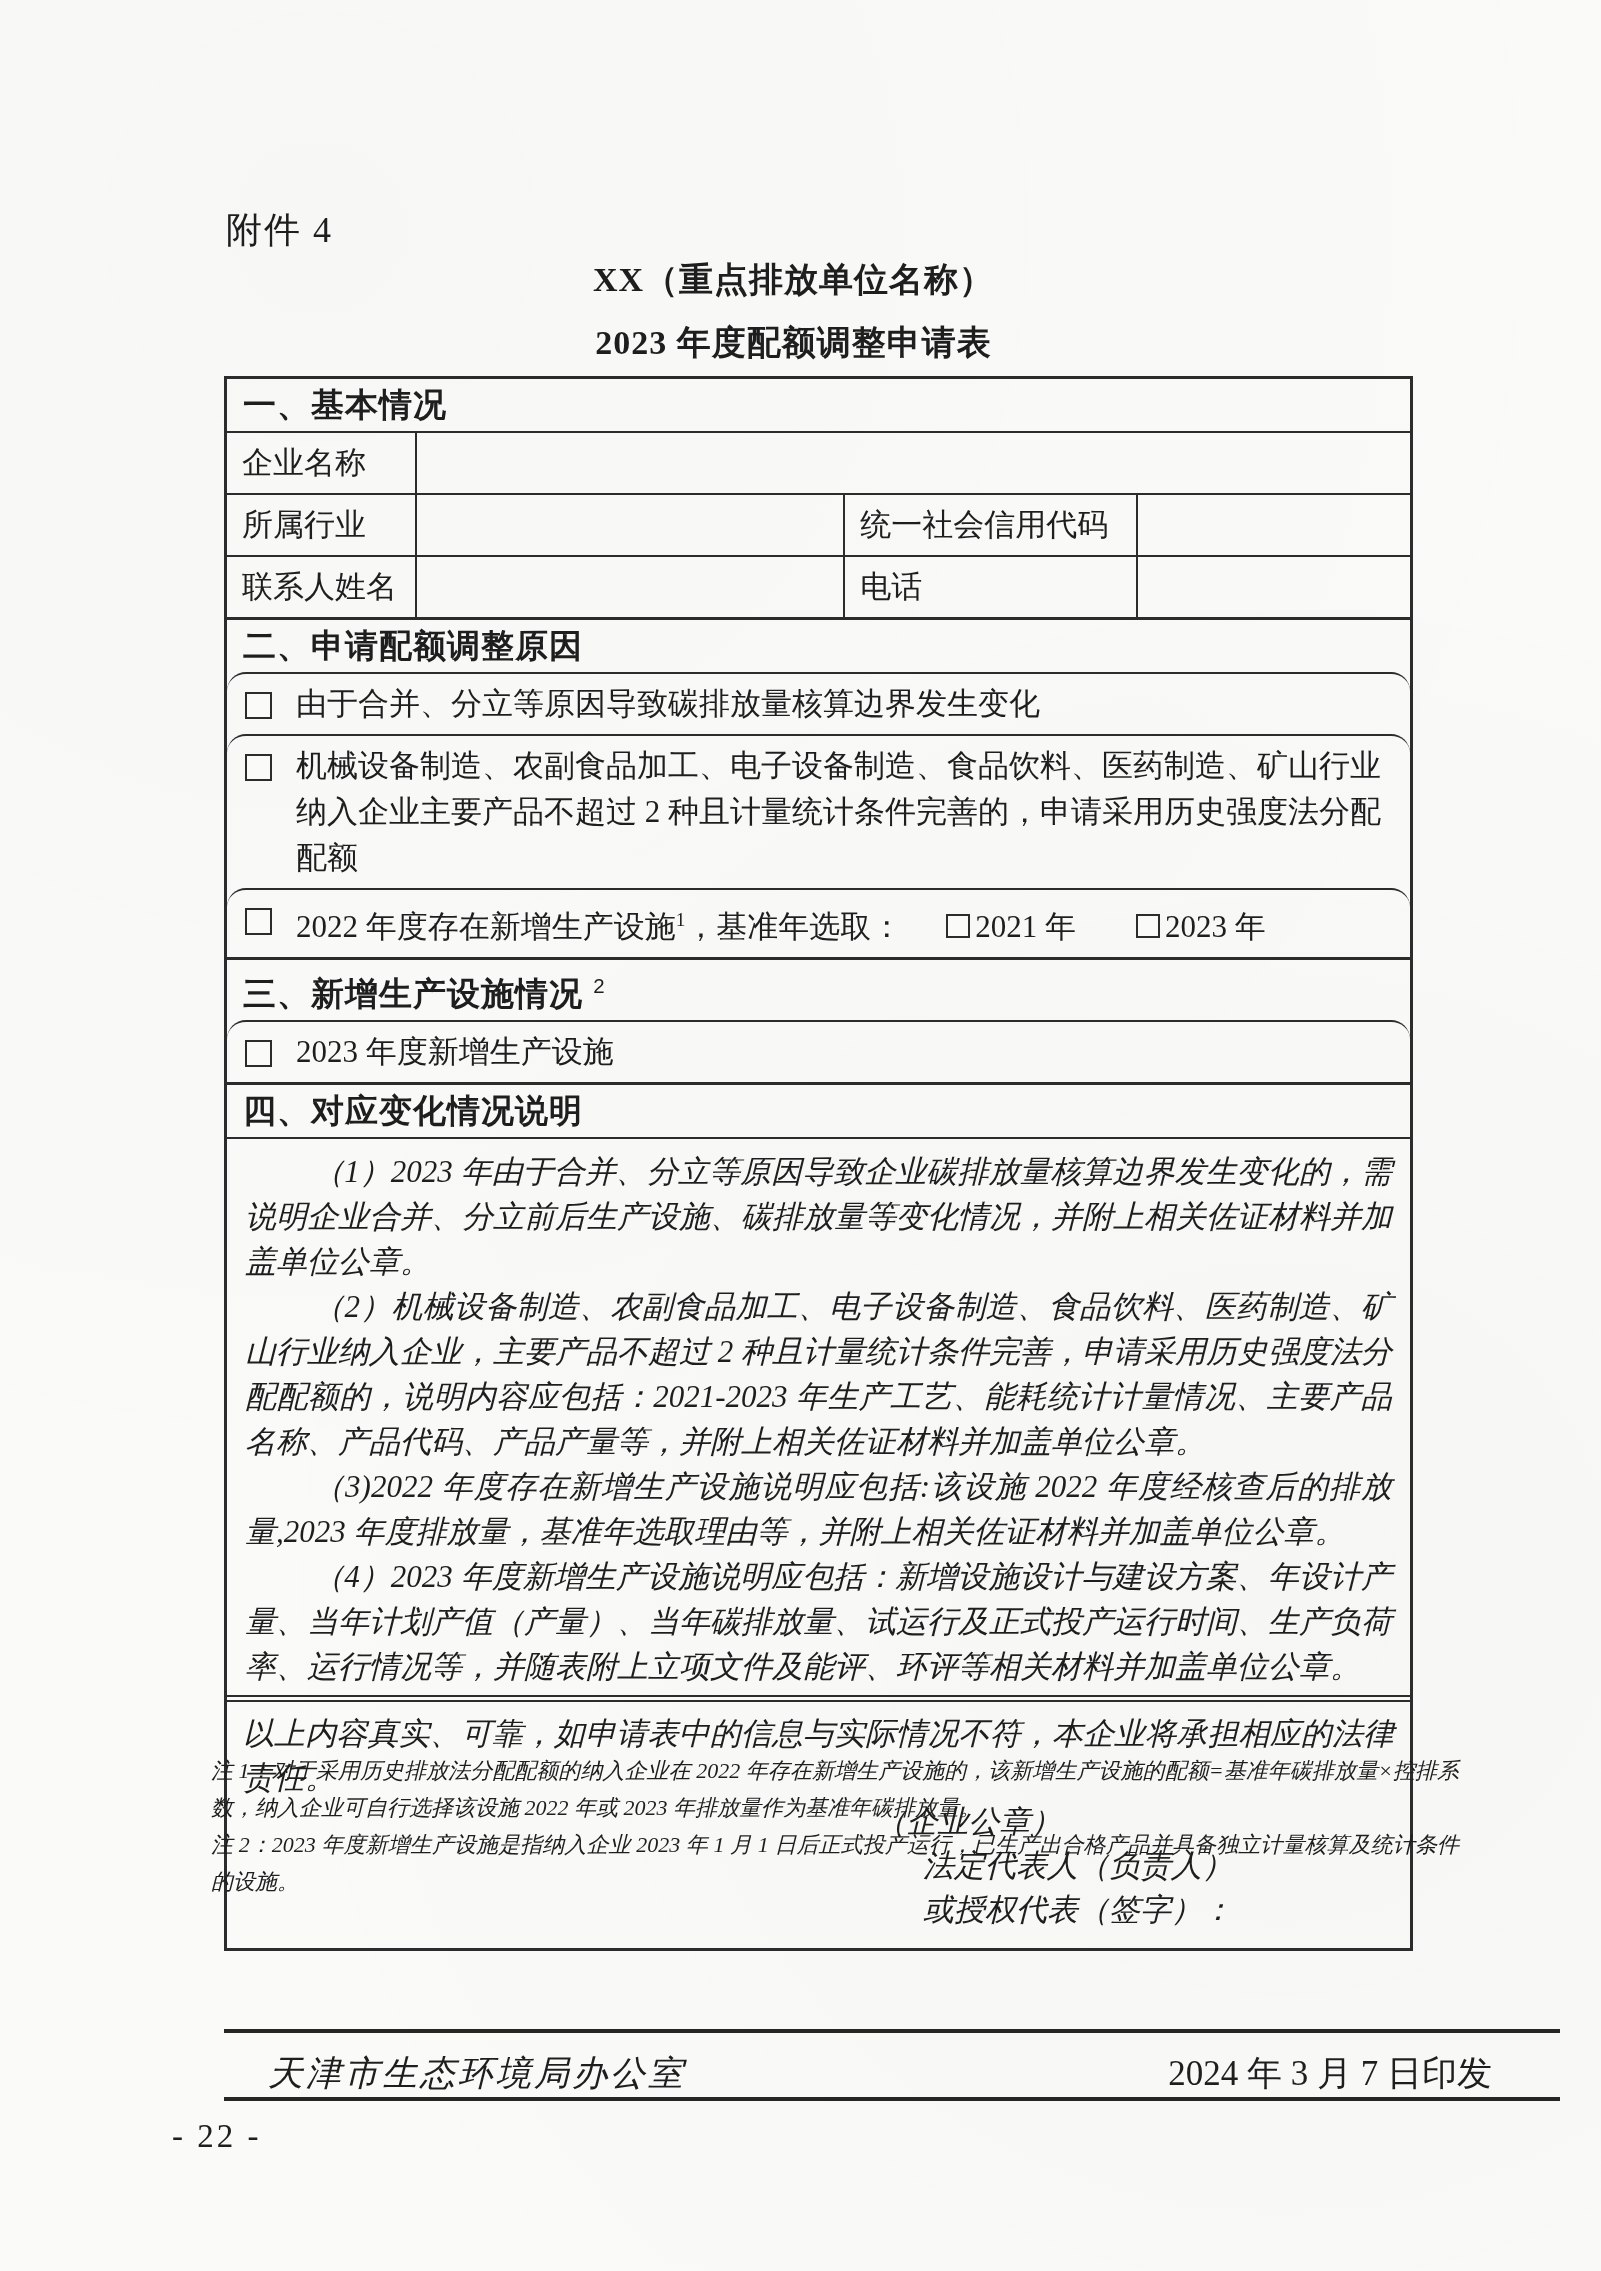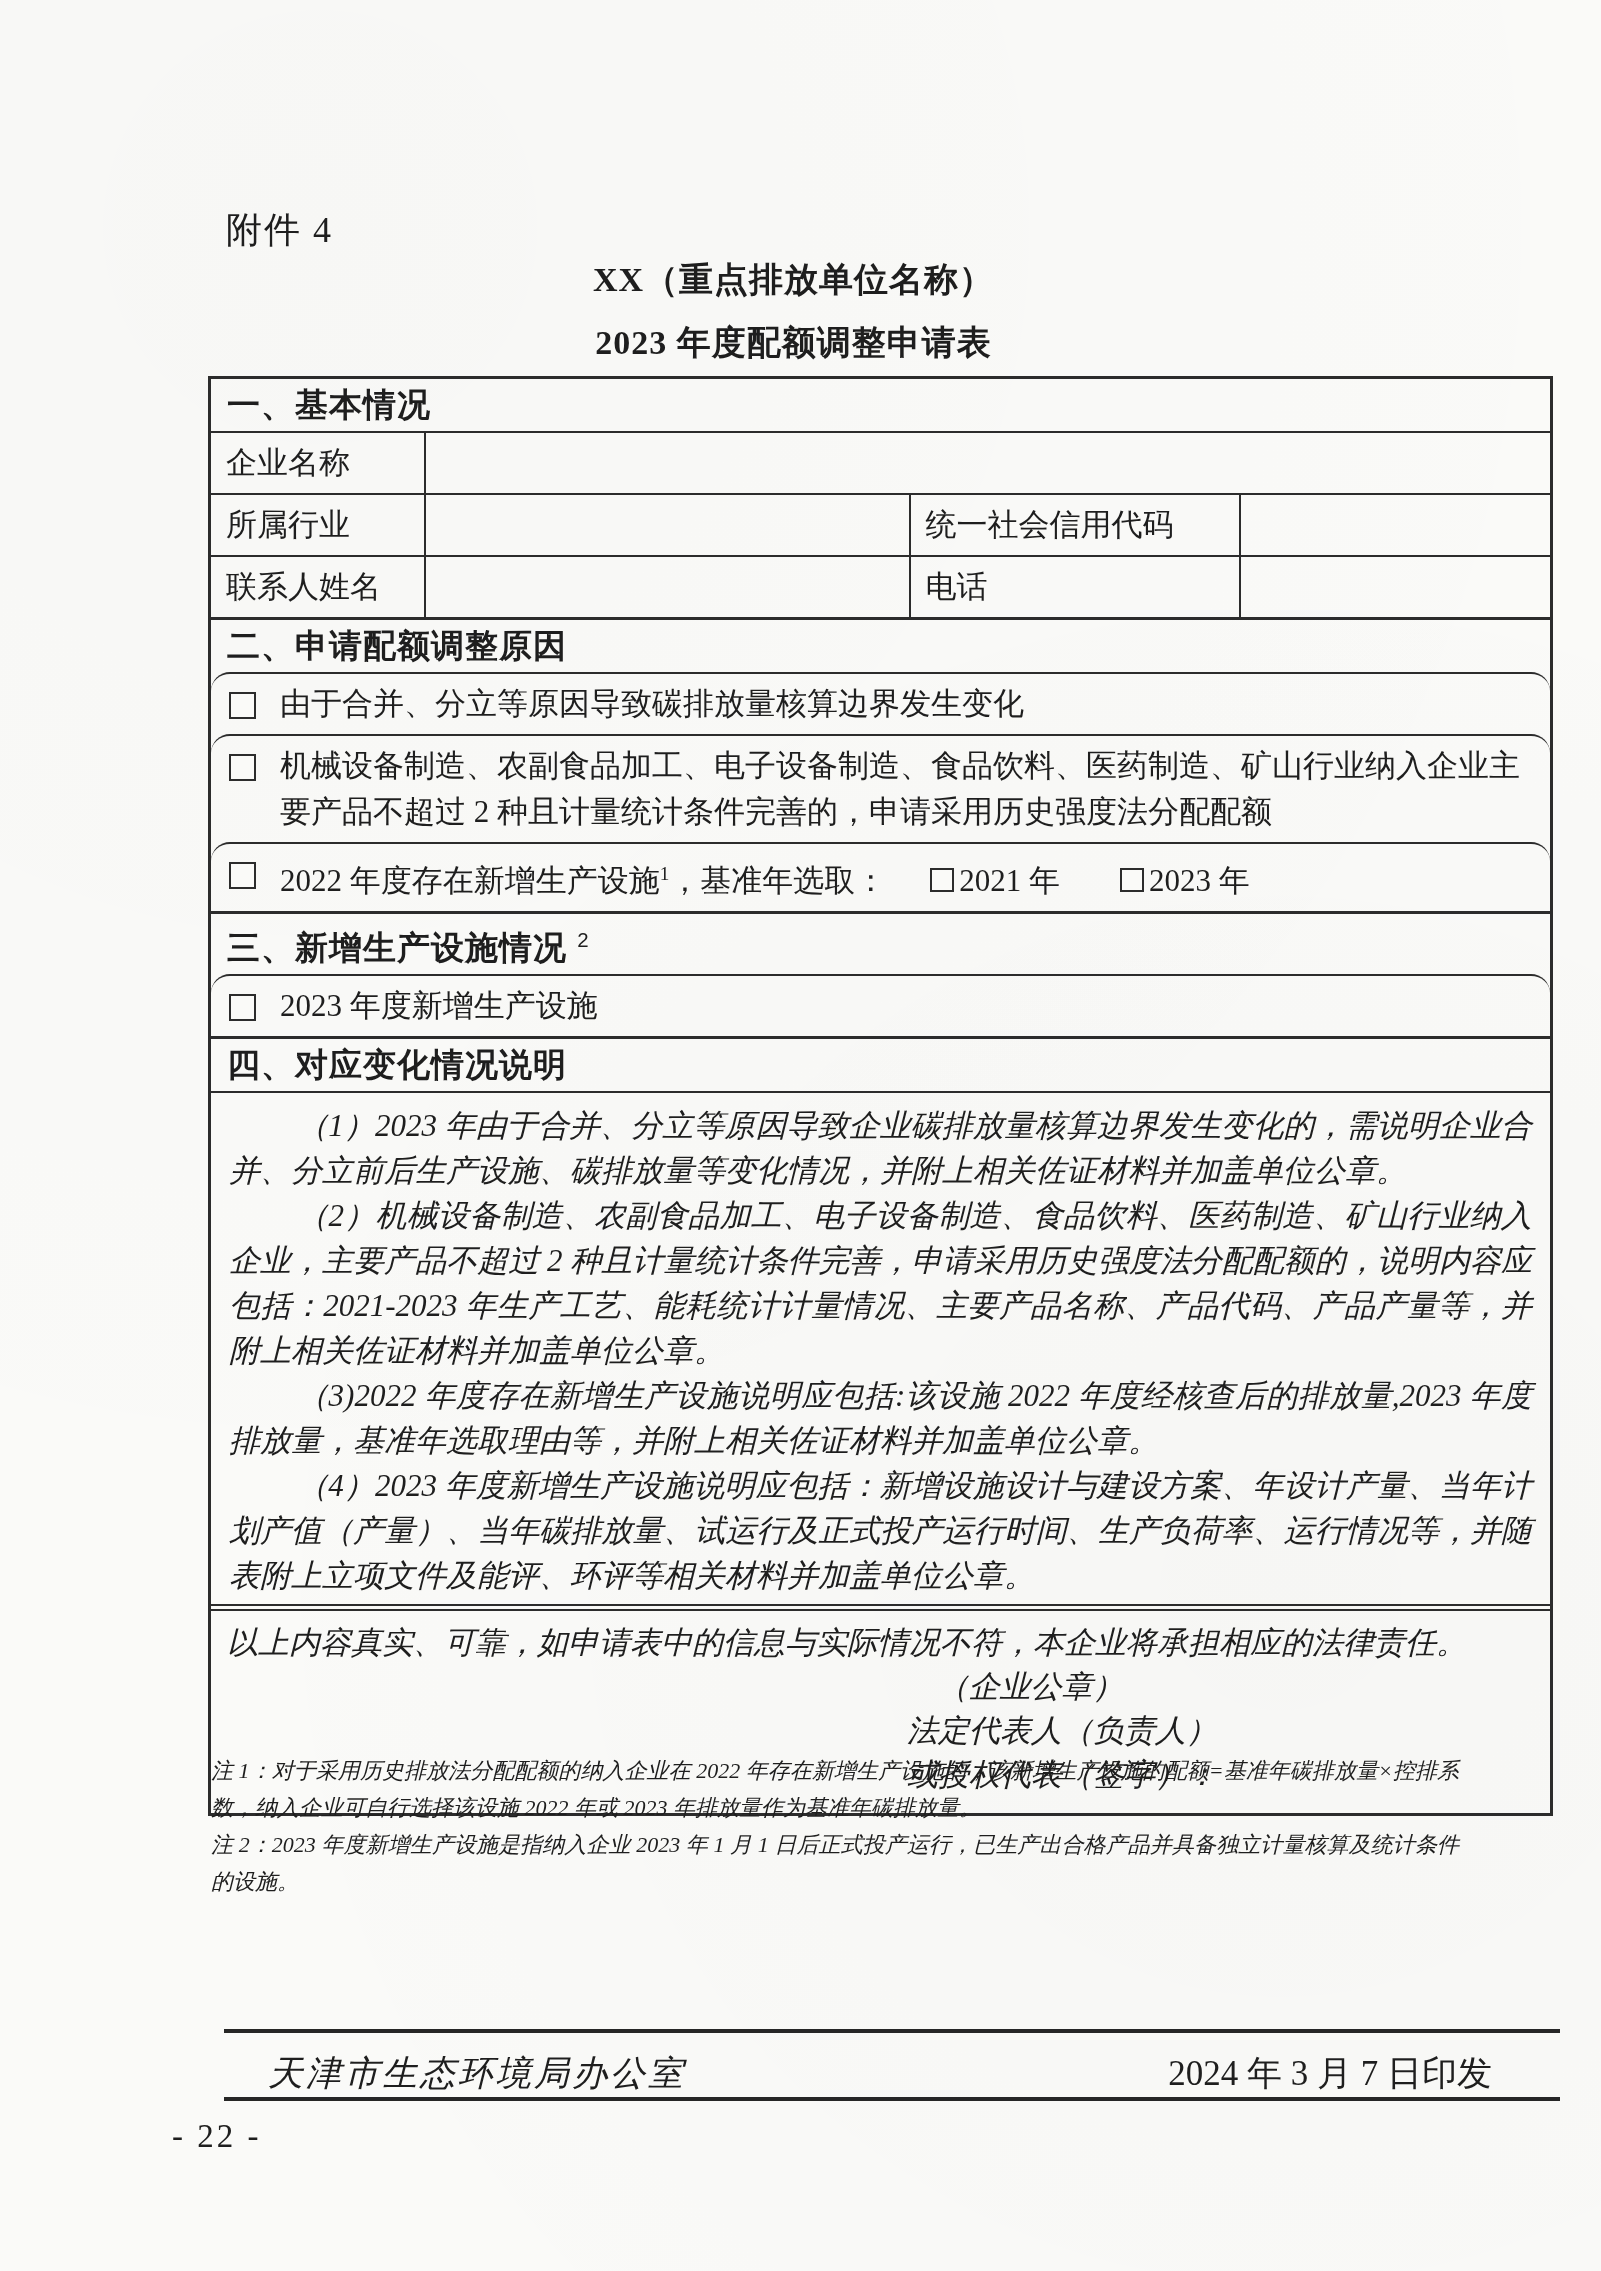--- a/index.html
+++ b/index.html
@@ -12,21 +12,21 @@
                      radial-gradient(circle at 80% 70%, rgba(0,0,0,0.015), transparent 55%);
     font-family:"Liberation Serif","DejaVu Serif",serif;
     color:#1e1e1e;
     overflow:hidden;
   }
   .attachment{position:absolute;left:226px;top:206px;font-size:36px;letter-spacing:2px;}
   .titles{position:absolute;left:0;right:14px;top:248px;text-align:center;
           font-weight:bold;font-size:34px;line-height:63px;letter-spacing:1px;}
   
   .sheet{
-    position:absolute;left:208px;top:376px;width:1345px;
+    position:absolute;left:224px;top:376px;width:1189px;
     box-sizing:border-box;border:3px solid #2c2c2c;
     font-size:31px;
   }
   .sec-header{
     font-family:"Liberation Sans","DejaVu Sans",sans-serif;
     font-weight:bold;font-size:33px;line-height:36px;
     padding:8px 16px;border-top:3px solid #2c2c2c;letter-spacing:1px;
   }
   .sec-header.first{border-top:none;}
   .sup{font-size:0.62em;vertical-align:super;font-weight:normal;}

